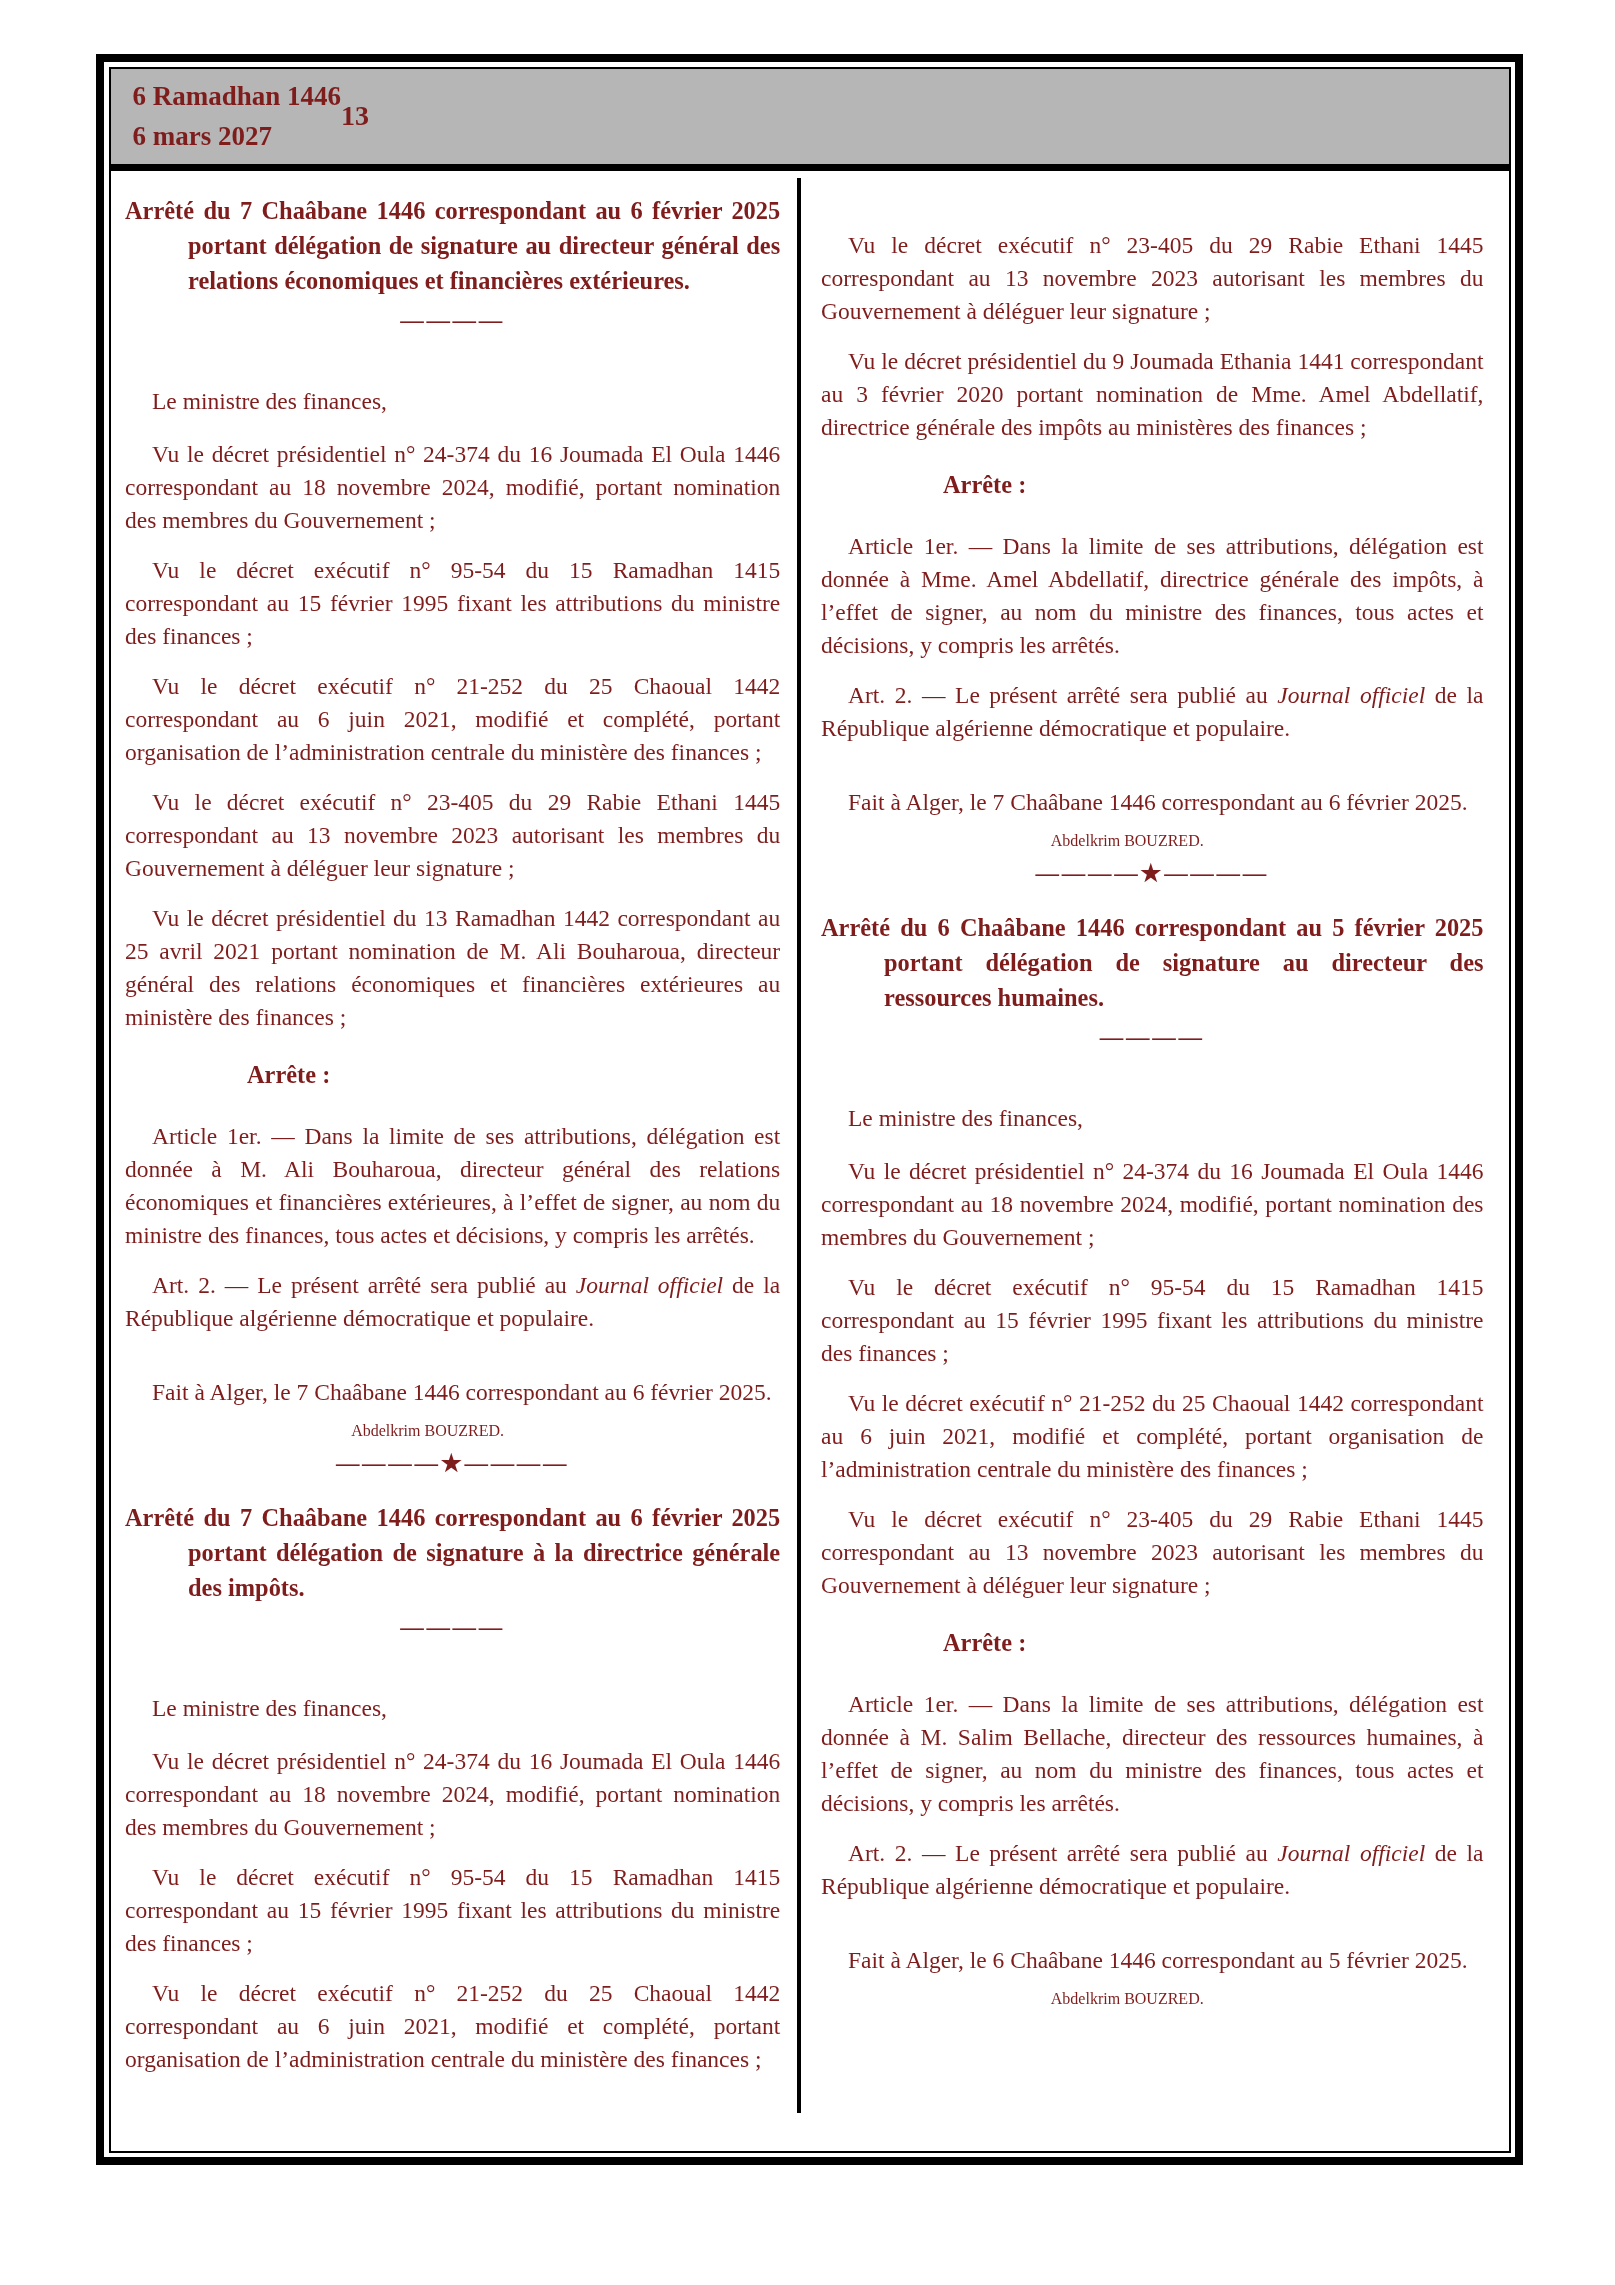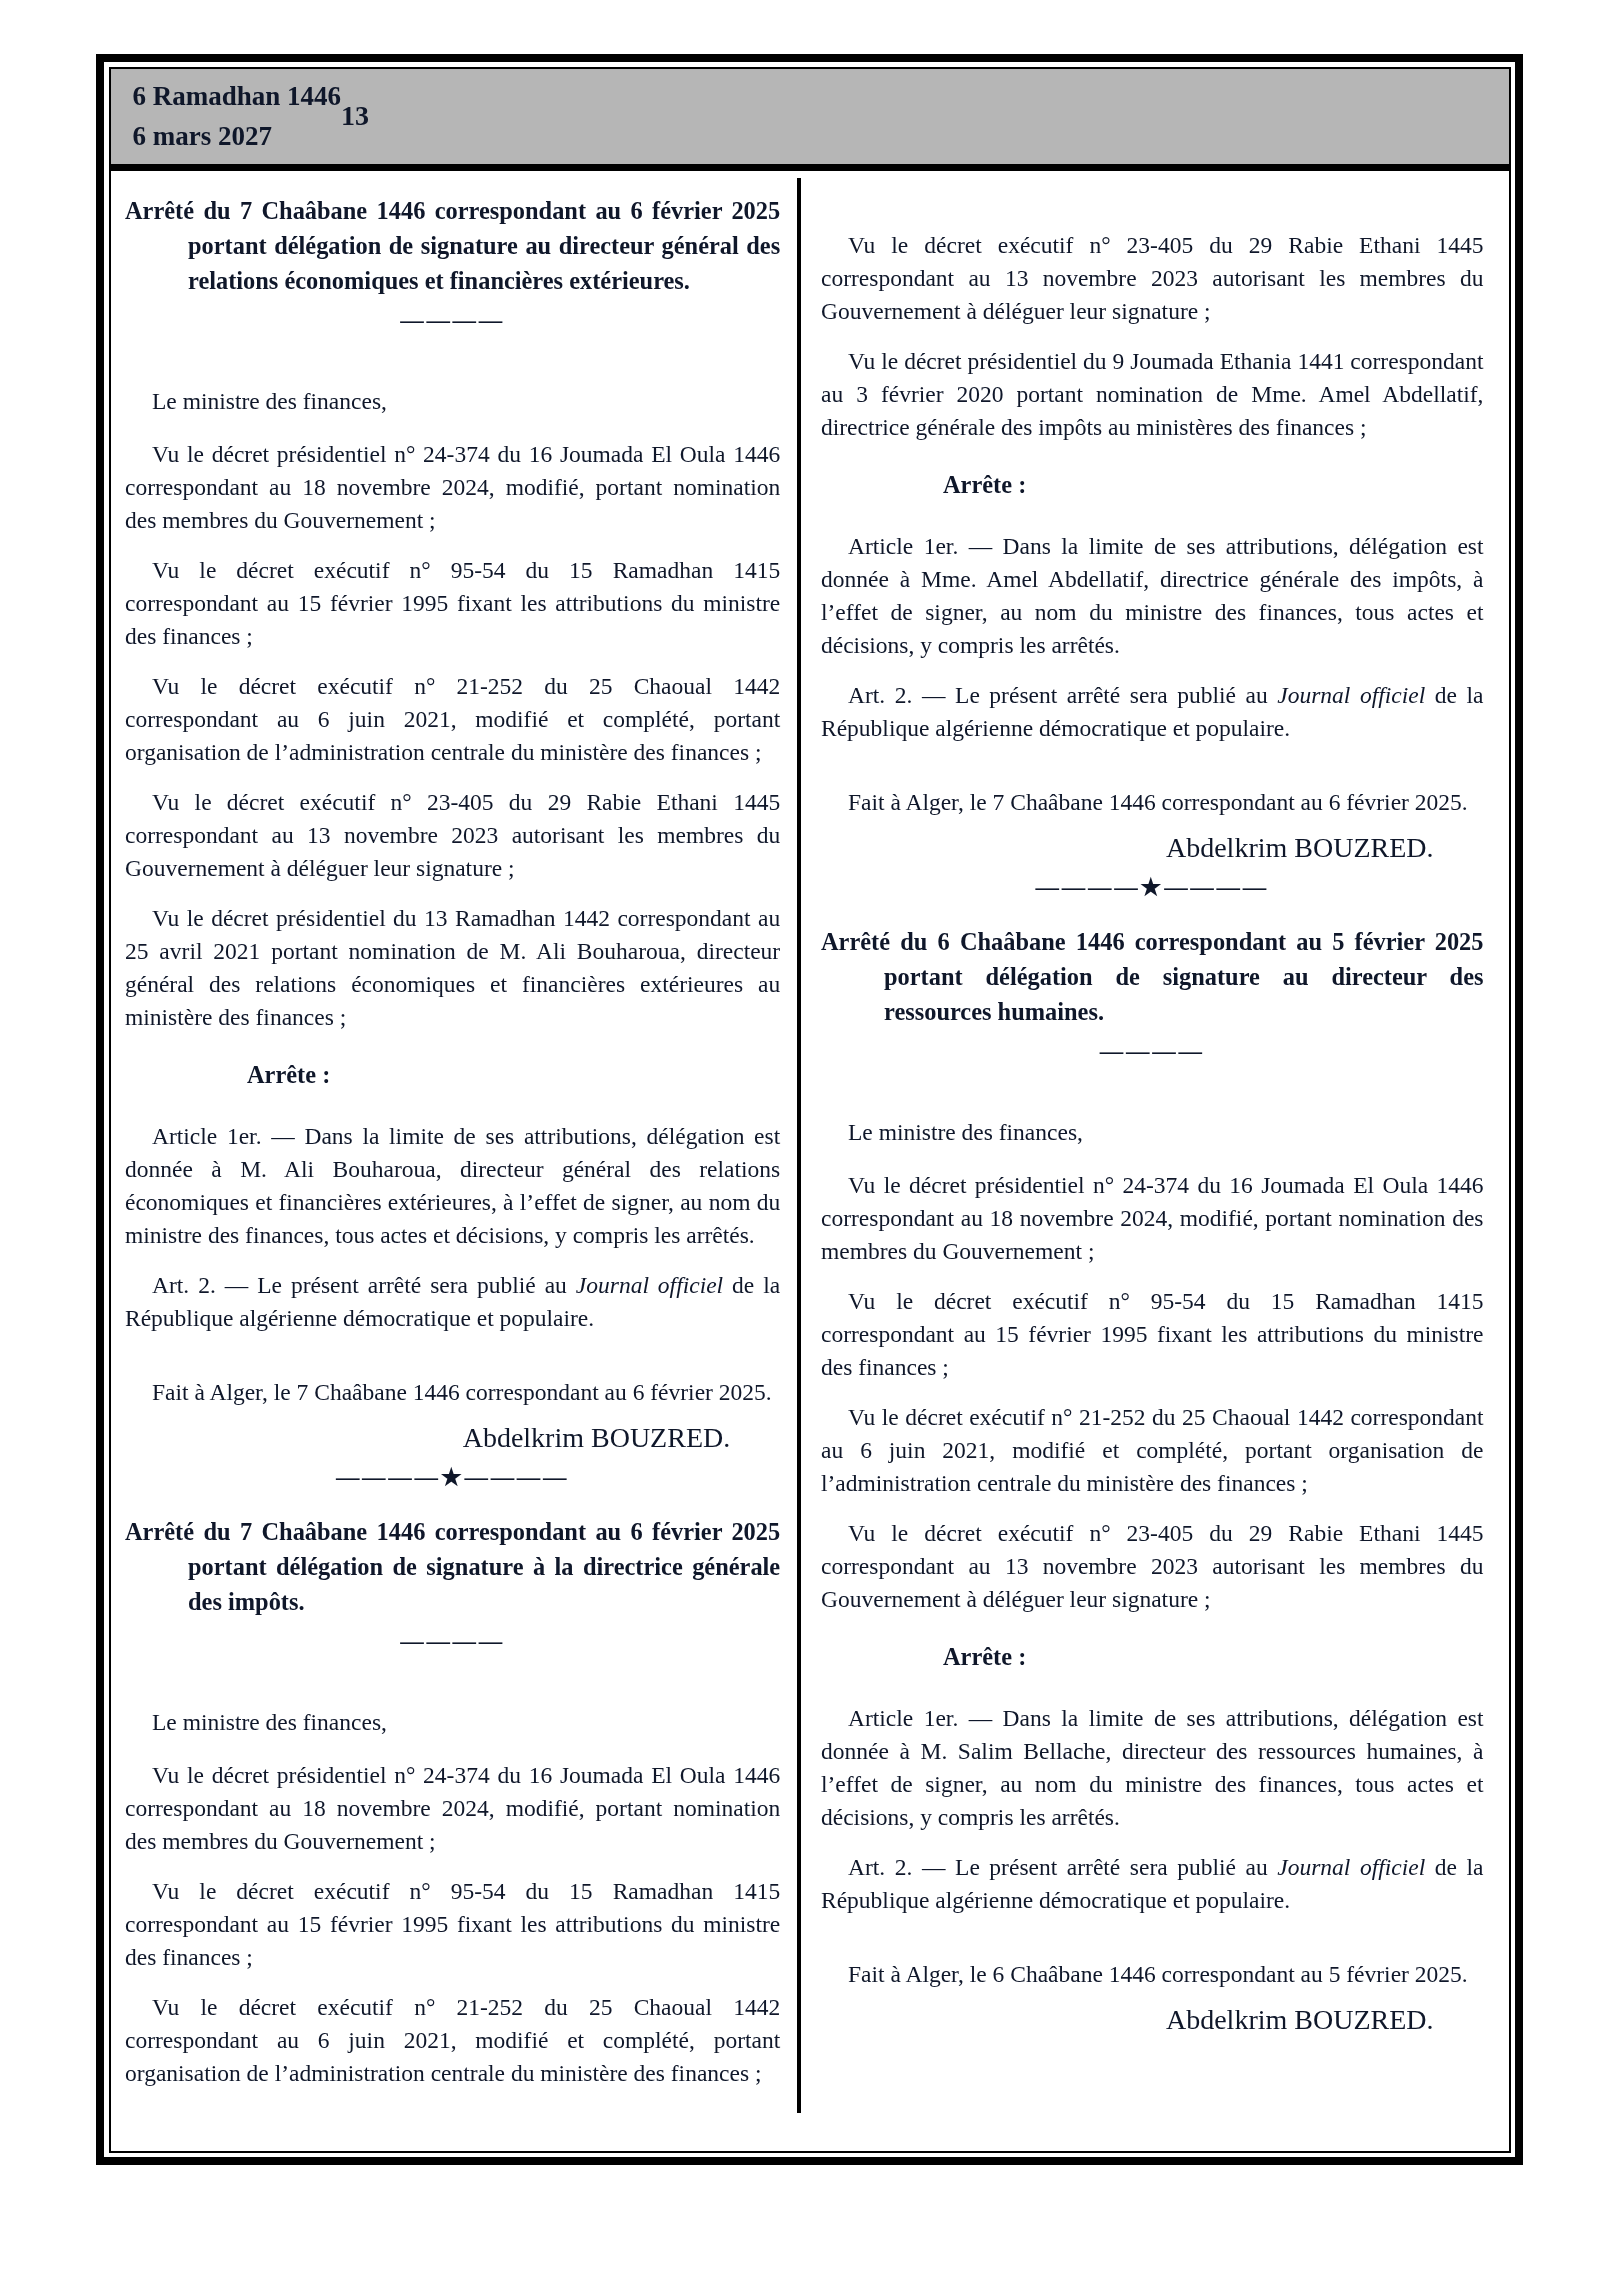--- a/index.html
+++ b/index.html
@@ -1,17 +1,17 @@
 <!DOCTYPE html>
 <html style="font-size:14.5px"><head>
 <meta charset="utf-8">
 <style>
   html,body{margin:0;padding:0;background:#ffffff;}
   .page{position:relative;width:1616px;height:2285px;background:#ffffff;overflow:hidden;
-        font-family:"Liberation Serif","DejaVu Serif",serif;color:#0f172a;}
+        font-family:"Liberation Serif","DejaVu Serif",serif;color:#7f1d1d;}
   .frame{position:absolute;left:96px;top:54px;width:1427px;height:2111px;
          border:8.1px solid #000;box-sizing:border-box;padding:4.5px;}
   .frame-inner{width:100%;height:100%;border:2.7px solid #000;box-sizing:border-box;
                display:flex;flex-direction:column;overflow:hidden;}
   .header{background:#b6b6b6;border-bottom:7.2px solid #000;flex:0 0 auto;
           display:flex;align-items:center;padding:7.2px 27px 7.2px 22px;height:81px;box-sizing:content-box;}
   .dates{font-weight:bold;font-size:27px;line-height:40px;white-space:nowrap;}
   .jtitle{flex:1;text-align:center;font-weight:bold;font-size:28px;letter-spacing:0.5px;padding:0 18px;}
   .pnum{font-weight:bold;font-size:28px;padding-right:5.4px;}
   .content{flex:1;display:flex;overflow:hidden;}
@@ -21,21 +21,21 @@
   .divider{width:4.5px;background:#000;margin:7.2px 0 38px 0;flex:0 0 auto;}
   p{margin:0 0 17px 0;}
   .body{font-size:23.5px;line-height:33px;text-align:justify;text-indent:27px;}
   .title{font-weight:bold;font-size:24.4px;line-height:35px;text-align:justify;
          padding-left:63px;text-indent:-63px;margin:0 0 9px 0;}
   .title.mt{margin-top:11px;}
   .sep{text-align:center;font-size:23.5px;letter-spacing:2.7px;margin:3.6px 0 51px 0;font-weight:bold;}
   .sep.star{margin:7.2px 0 23.5px 0;}
   .intro{margin-bottom:20px;}
   .arrete{font-weight:bold;font-size:24.4px;margin:27px 0 31px 122px;text-indent:0;}
-  .sig{font-size:28px;text-align:right;padding-right:50px;margin:5.4px 0 9px 0;}
+  .sig{font-size:16px;text-align:center;padding-right:50px;margin:5.4px 0 9px 0;}
   .fait{margin-bottom:12.7px;margin-top:41px;}
   em{font-style:italic;}
 </style>
 </head>
 <body>
 
 <div class="page">
   <div class="frame">
     <div class="frame-inner">
 

